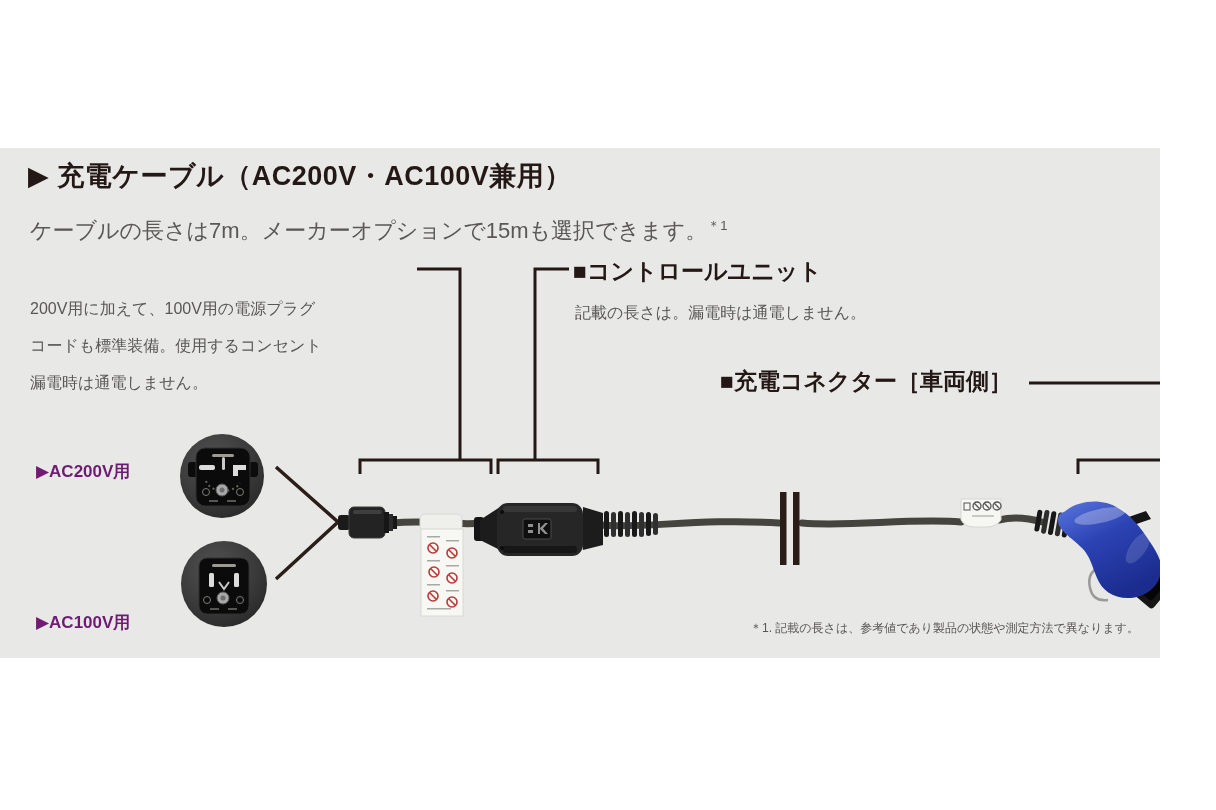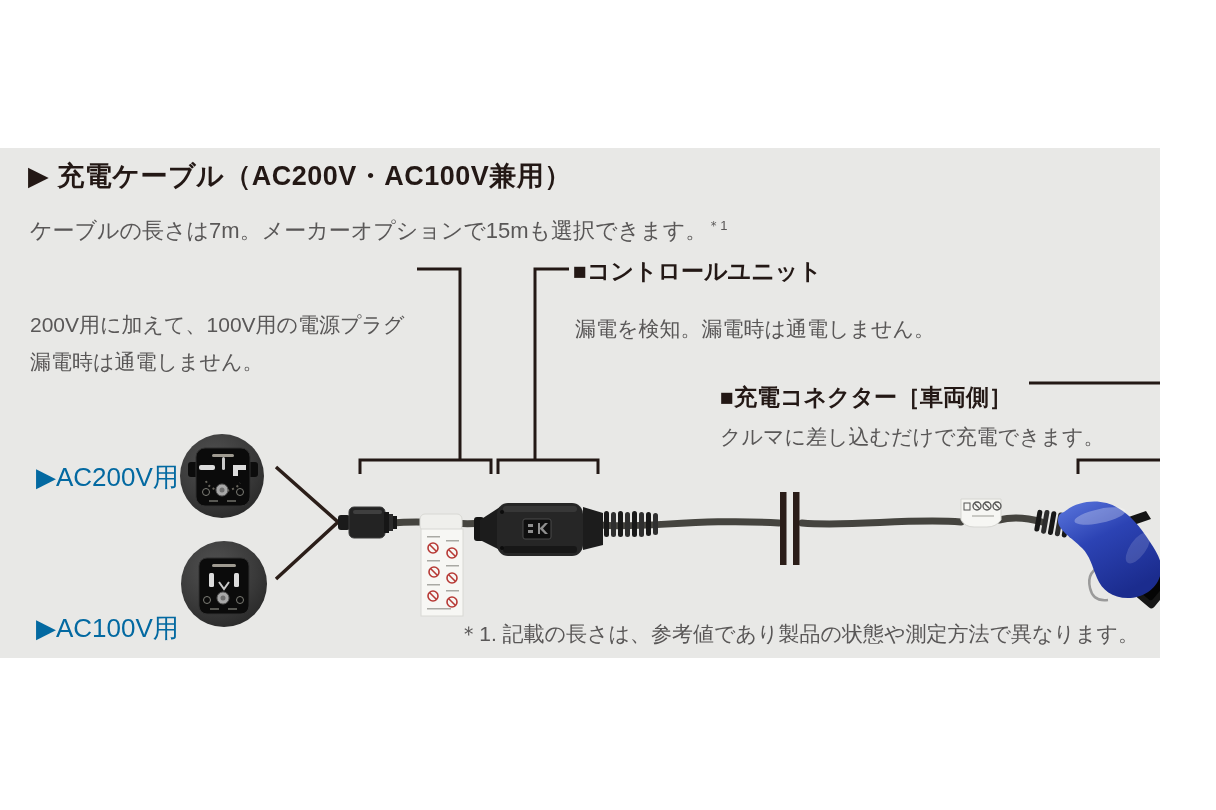--- a/index.html
+++ b/index.html
@@ -8,31 +8,31 @@
     background:#ffffff;
     font-family:"Liberation Sans","DejaVu Sans",sans-serif;
   }
   .panel{position:absolute;left:0;top:148px;width:1216px;height:510px;background:#e8e8e6;}
   .diagram{position:absolute;left:0;top:0;width:1216px;height:810px;z-index:1;}
   .txt{position:absolute;z-index:2;white-space:nowrap;}
   .title{left:28px;top:158px;font-size:27px;font-weight:700;color:#231815;letter-spacing:.5px;}
   .subtitle{left:30px;top:200px;font-size:22px;color:#595757;margin-top:16px;}
   .subtitle sup{font-size:13px;color:#595757;}
   .sec-head{font-size:23px;font-weight:700;color:#231815;}
-  .sec-body{font-size:21px;color:#595757;line-height:37px;margin-top:16px;}
+  .sec-body{font-size:16px;color:#595757;line-height:37px;}
   .h1{left:30px;top:256px;}
   .b1{left:30px;top:290px;}
   .h2{left:573px;top:256px;font-family:Liberation Serif, serif;}
   .b2{left:575px;top:294px;}
-  .h3{left:720px;top:382px;}
+  .h3{left:720px;top:366px;}
   .b3{left:720px;top:402px;}
-  .plug-label{font-size:26px;font-weight:400;color:#0369a1;}
+  .plug-label{font-size:17px;font-weight:700;color:#701a75;}
   .pl1{left:36px;top:460px;}
   .pl2{left:36px;top:571px;margin-top:40px;}
-  .footnote{right:21px;top:620px;font-size:21px;color:#595757;}
+  .footnote{right:21px;top:620px;font-size:12px;color:#595757;}
 </style>
 </head>
 <body>
 
 <div class="page">
 
   <div class="panel"></div>
 
   <svg class="diagram" viewBox="0 0 1216 810" xmlns="http://www.w3.org/2000/svg">
     <defs>
@@ -202,26 +202,26 @@
       <ellipse cx="1100" cy="516" rx="26" ry="7" transform="rotate(-12 1100 516)" fill="#ffffff" opacity="0.28"></ellipse>
       <ellipse cx="1138" cy="548" rx="8" ry="18" transform="rotate(35 1138 548)" fill="#ffffff" opacity="0.14"></ellipse>
     </g>
   </svg>
 
   <div class="txt title">▶ 充電ケーブル（AC200V・AC100V兼用）</div>
   <div class="txt subtitle"><span>ケーブルの長さは7m。メーカーオプションで15mも選択できます。</span><sup>＊1</sup></div>
 
   <div class="txt sec-body b1">
     <div>200V用に加えて、100V用の電源プラグ</div>
+    <div>コードも標準装備。使用するコンセント</div>
     <div>漏電時は通電しません。</div>
   </div>
 
   <div class="txt sec-head h2">■コントロールユニット</div>
-  <div class="txt sec-body b2">漏電を検知。漏電時は通電しません。</div>
+  <div class="txt sec-body b2">記載の長さは。漏電時は通電しません。</div>
 
   <div class="txt sec-head h3">■充電コネクター［車両側］</div>
-  <div class="txt sec-body b3">クルマに差し込むだけで充電できます。</div>
 
   <div class="txt plug-label pl1">▶AC200V用</div>
   <div class="txt plug-label pl2">▶AC100V用</div>
 
   <div class="txt footnote">＊1. 記載の長さは、参考値であり製品の状態や測定方法で異なります。</div>
 </div>
 
 </body></html>

